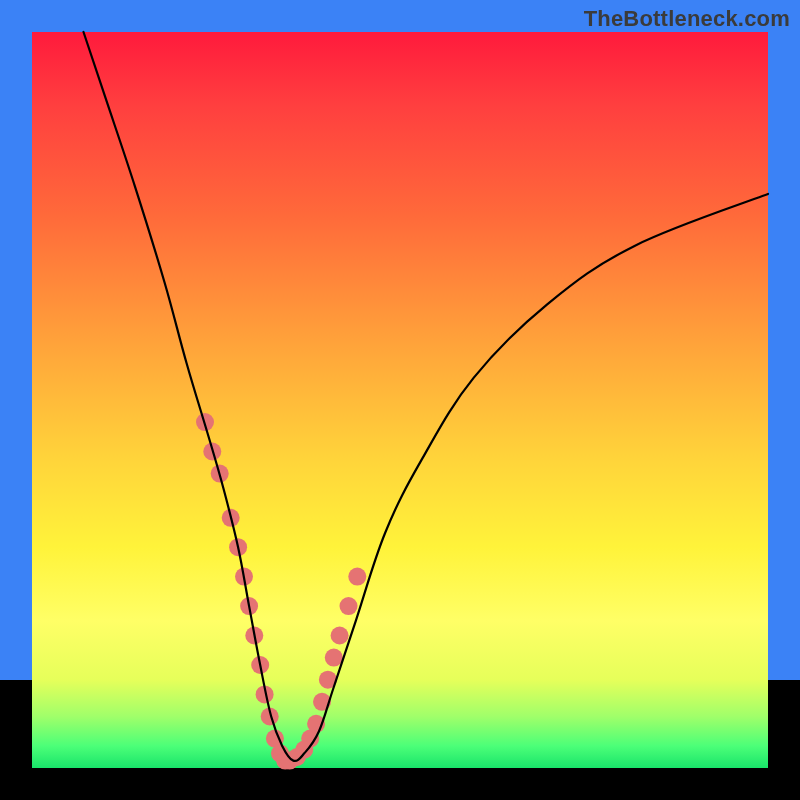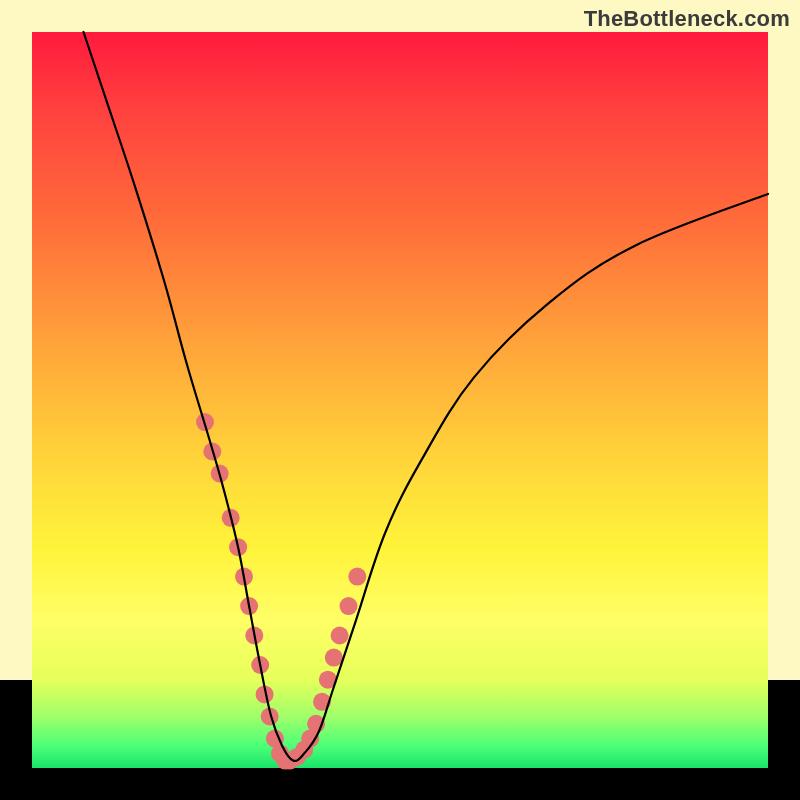--- a/index.html
+++ b/index.html
@@ -10,21 +10,21 @@
     overflow: hidden;
     background: #000;
     font-family: Arial, Helvetica, sans-serif;
   }
   .frame {
     position: absolute;
     left: 0;
     top: 0;
     width: 800px;
     height: 680px;
-    background: #fef9c3;
+    background: #3b82f6;
   }
   .plot {
     position: absolute;
     left: 32px;
     top: 32px;
     width: 736px;
     height: 736px;
     background: linear-gradient(
       to bottom,
       #ff1a3c 0%,

